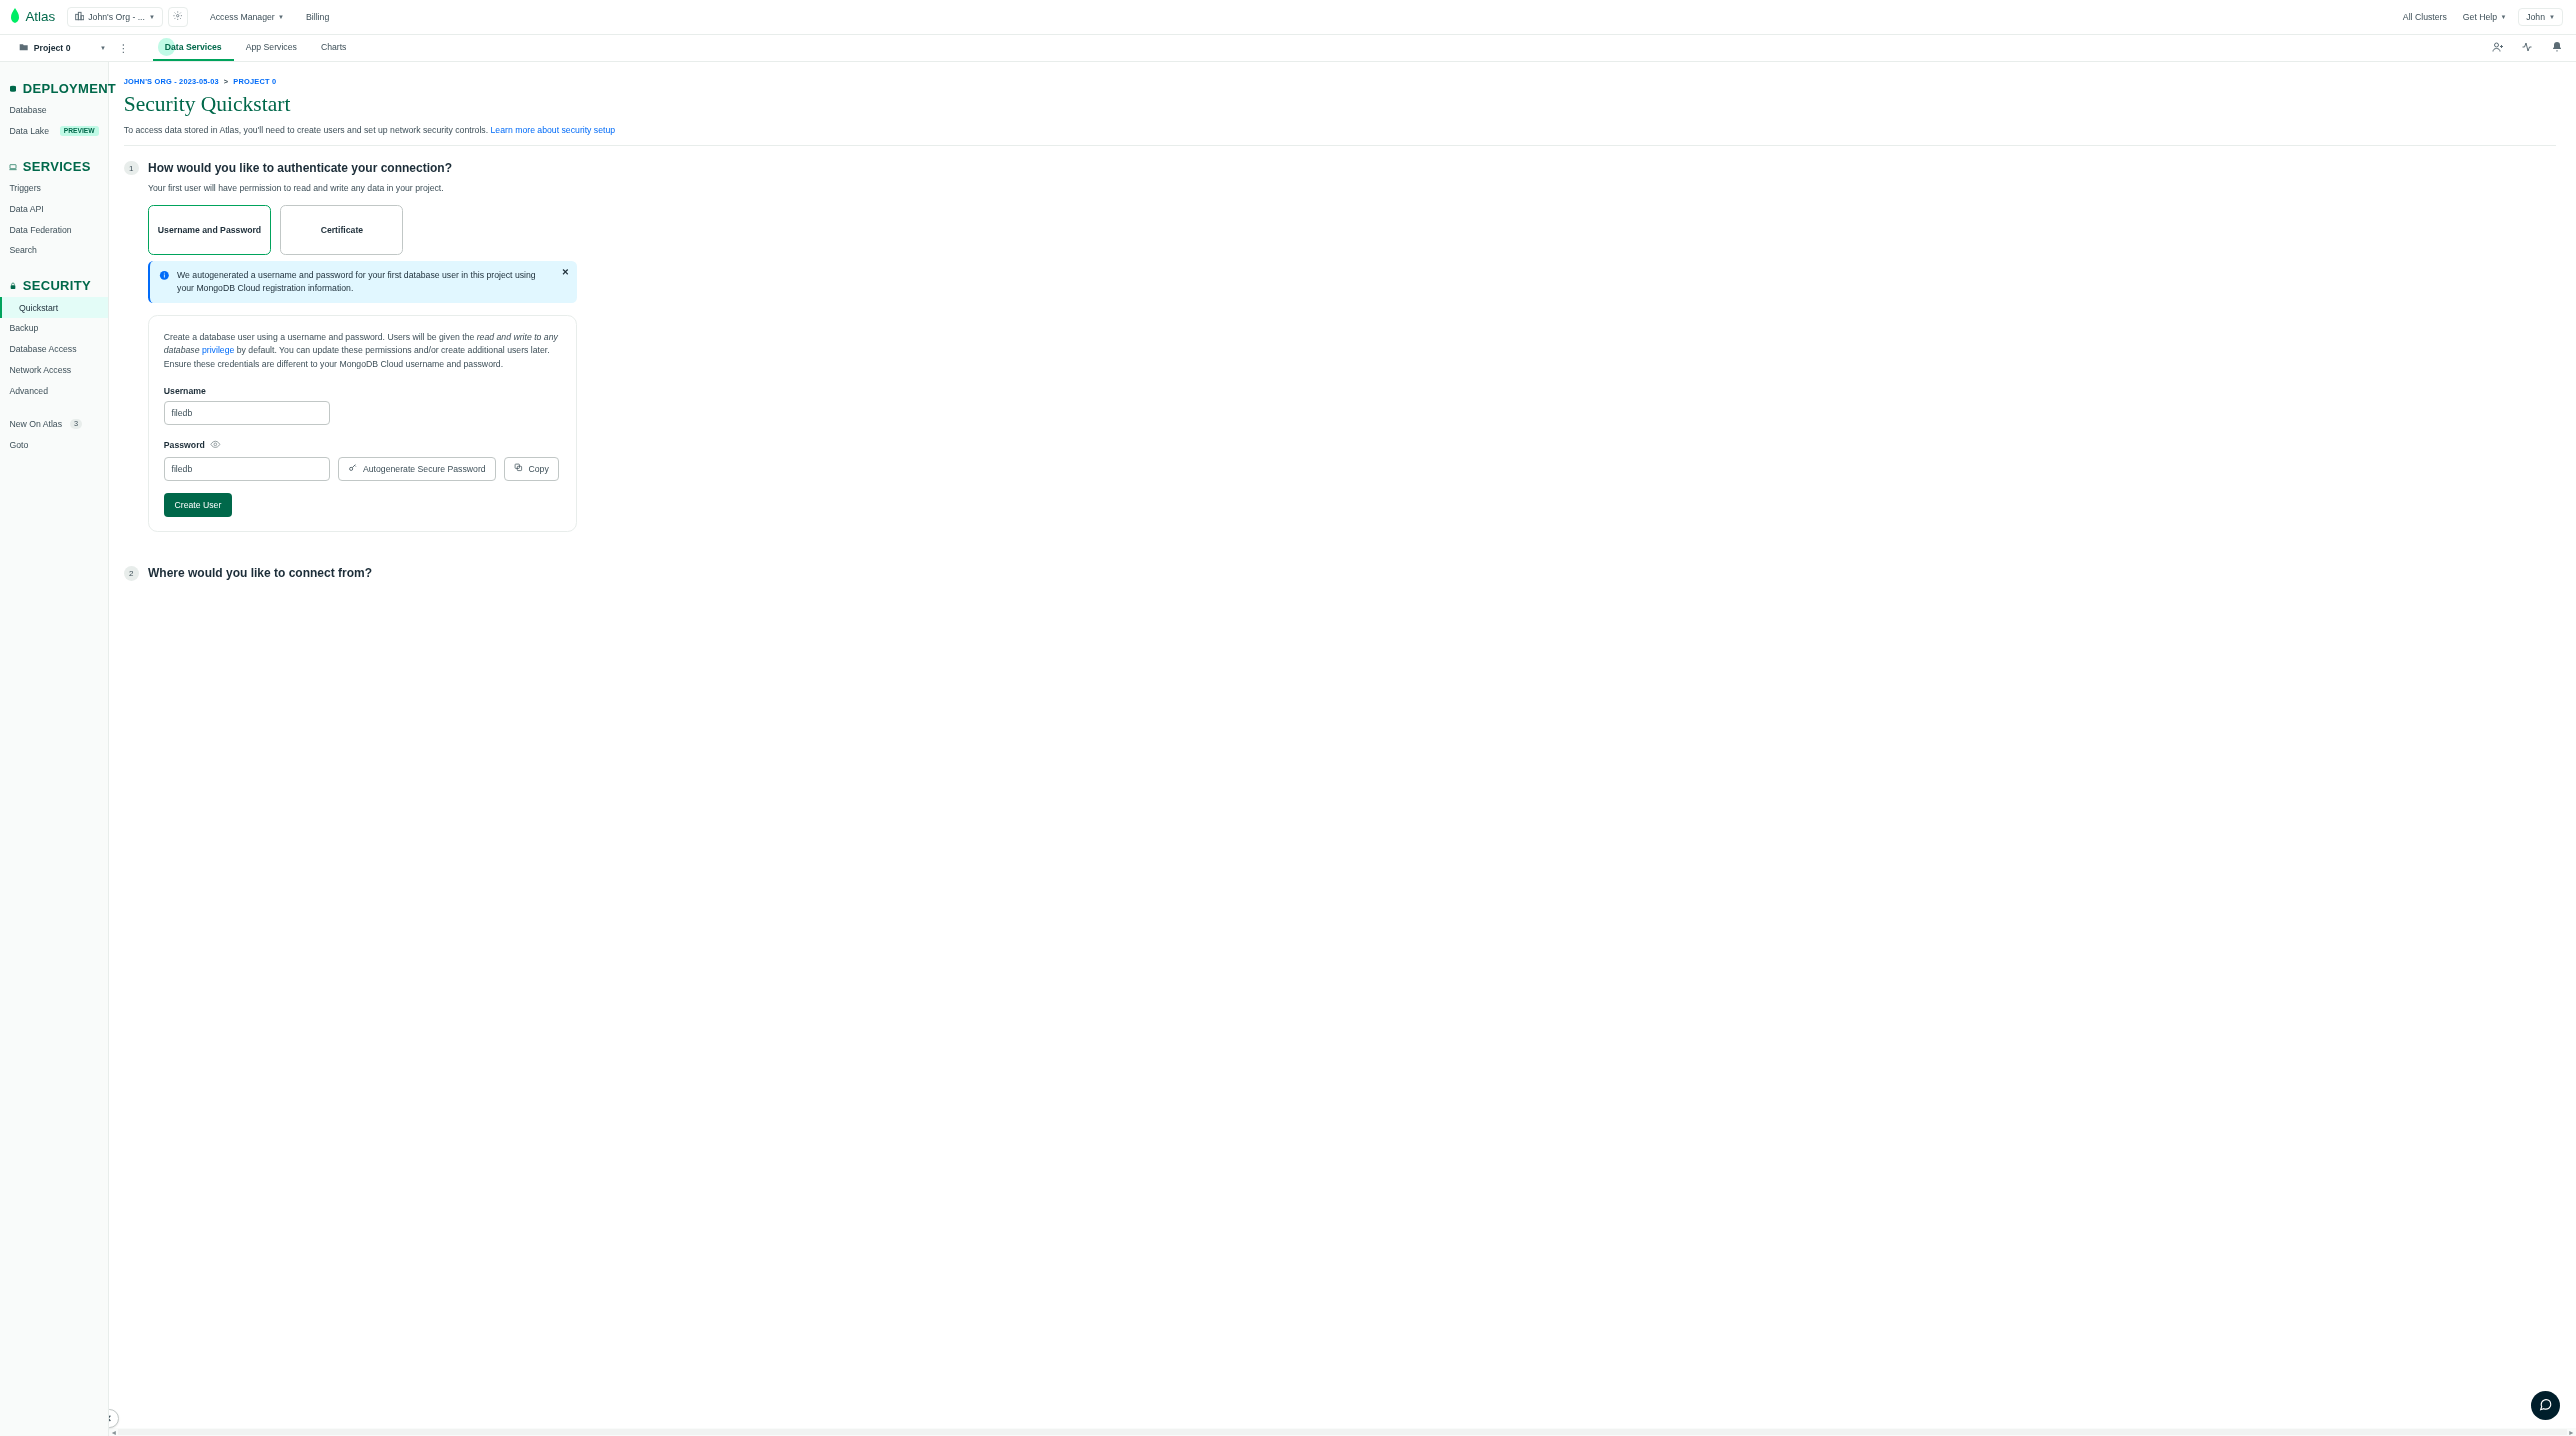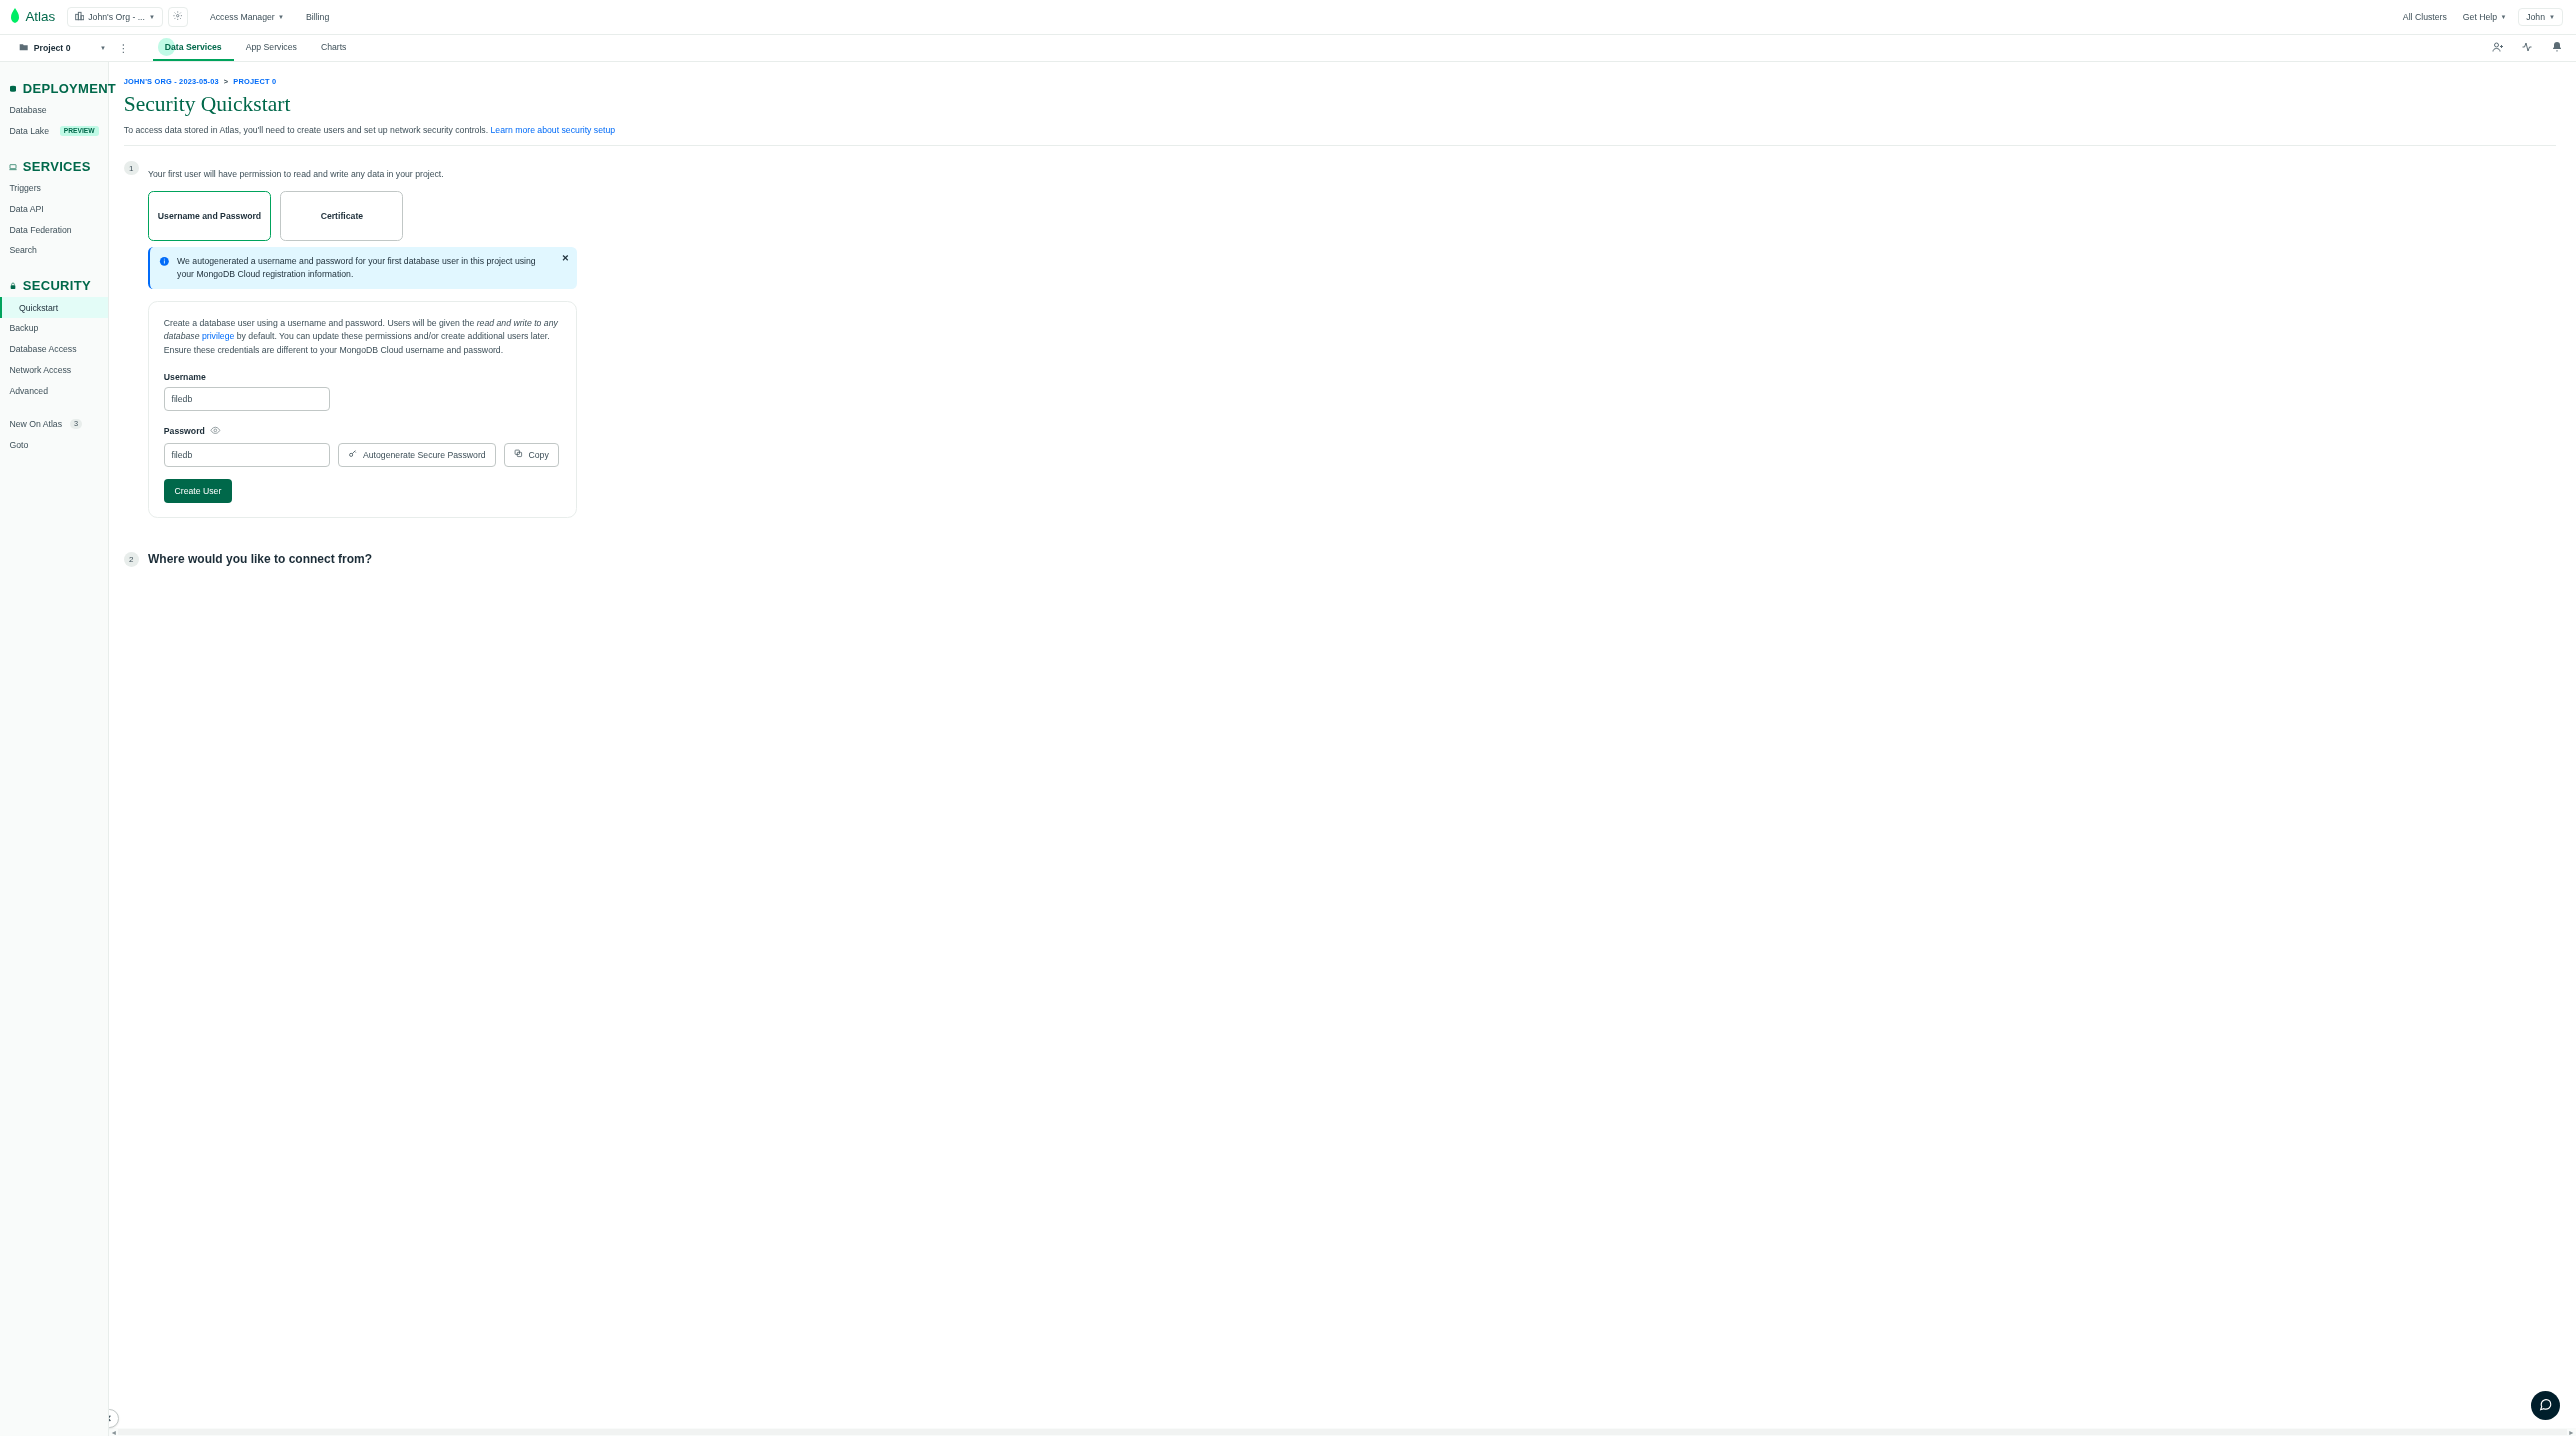--- a/index.html
+++ b/index.html
@@ -402,20 +402,21 @@
     <h1 class="page-title">Security Quickstart</h1>
     <p class="page-sub">
       <span>To access data stored in Atlas, you'll need to create users and set up network security controls. </span>
       <a>Learn more about security setup</a>
     </p>
     <hr class="hr">
 
     <div class="step-row">
       <div class="step-num">1</div>
       <div class="step-content">
+        <h2 class="step-title">How would you like to authenticate your connection?</h2>
         <p class="step-desc">Your first user will have permission to read and write any data in your project.</p>
 
         <div class="auth-cards">
           <div class="auth-card selected">
             <span>Username and Password</span>
           </div>
           <div class="auth-card">
             <span>Certificate</span>
           </div>
         </div>

